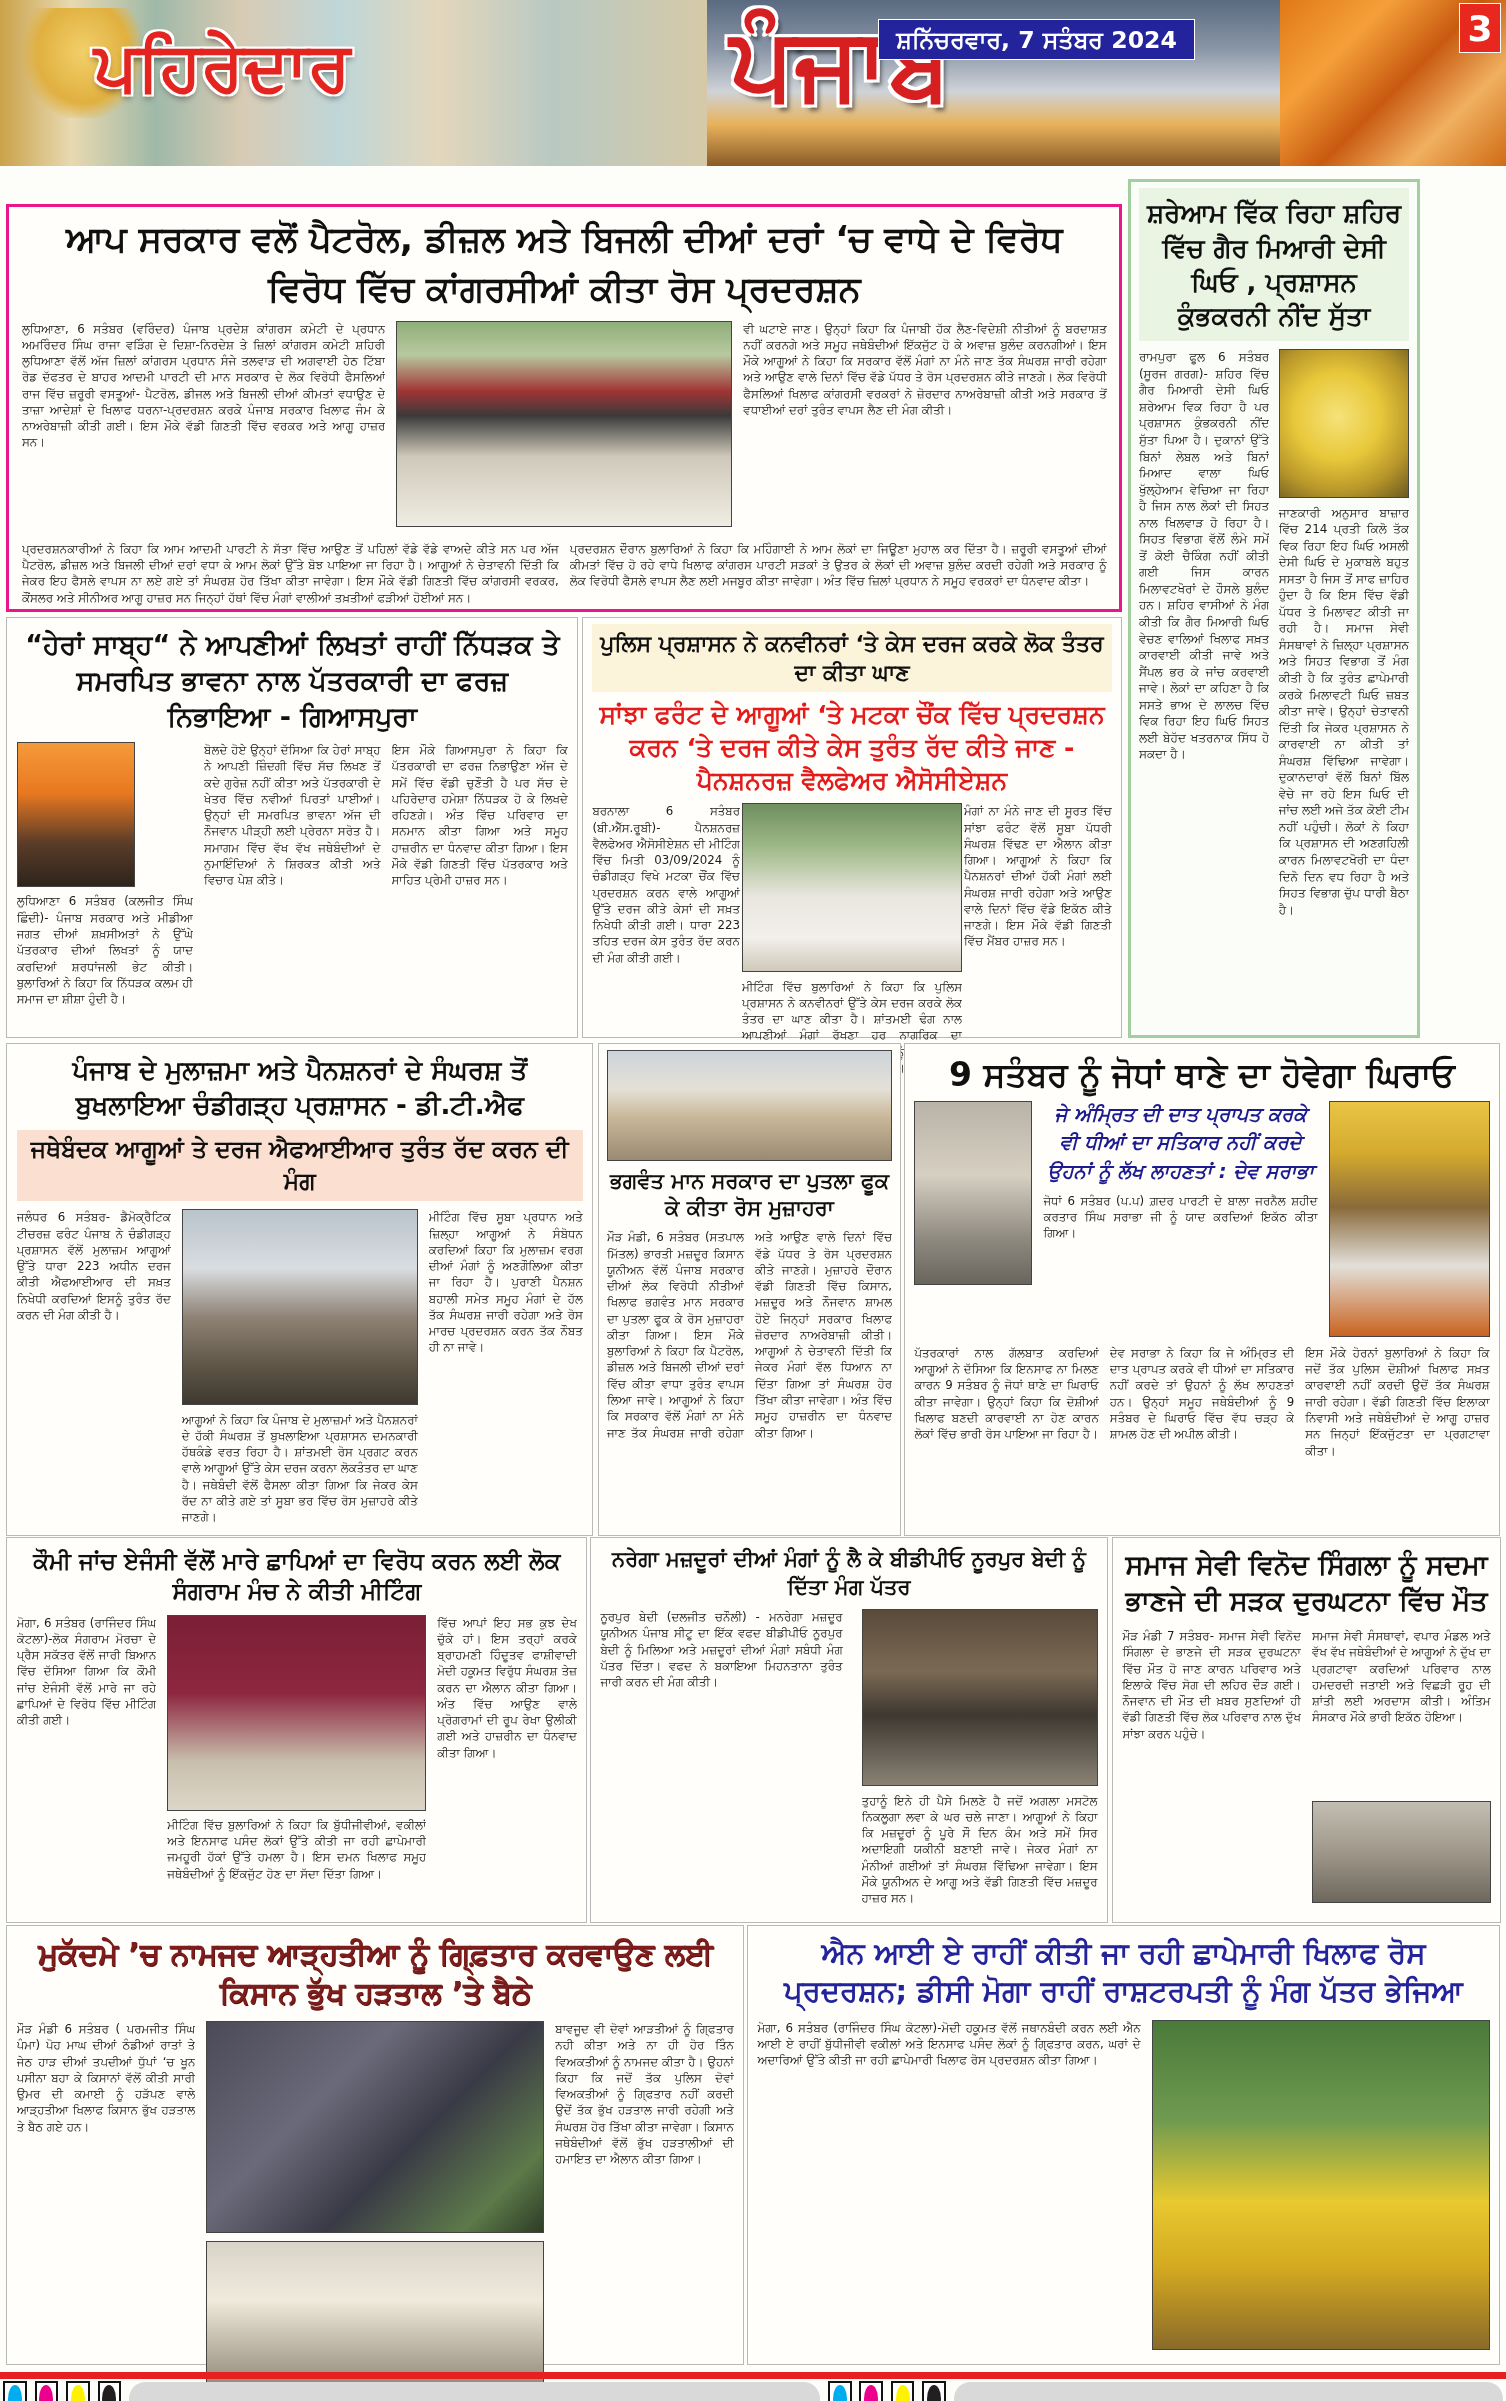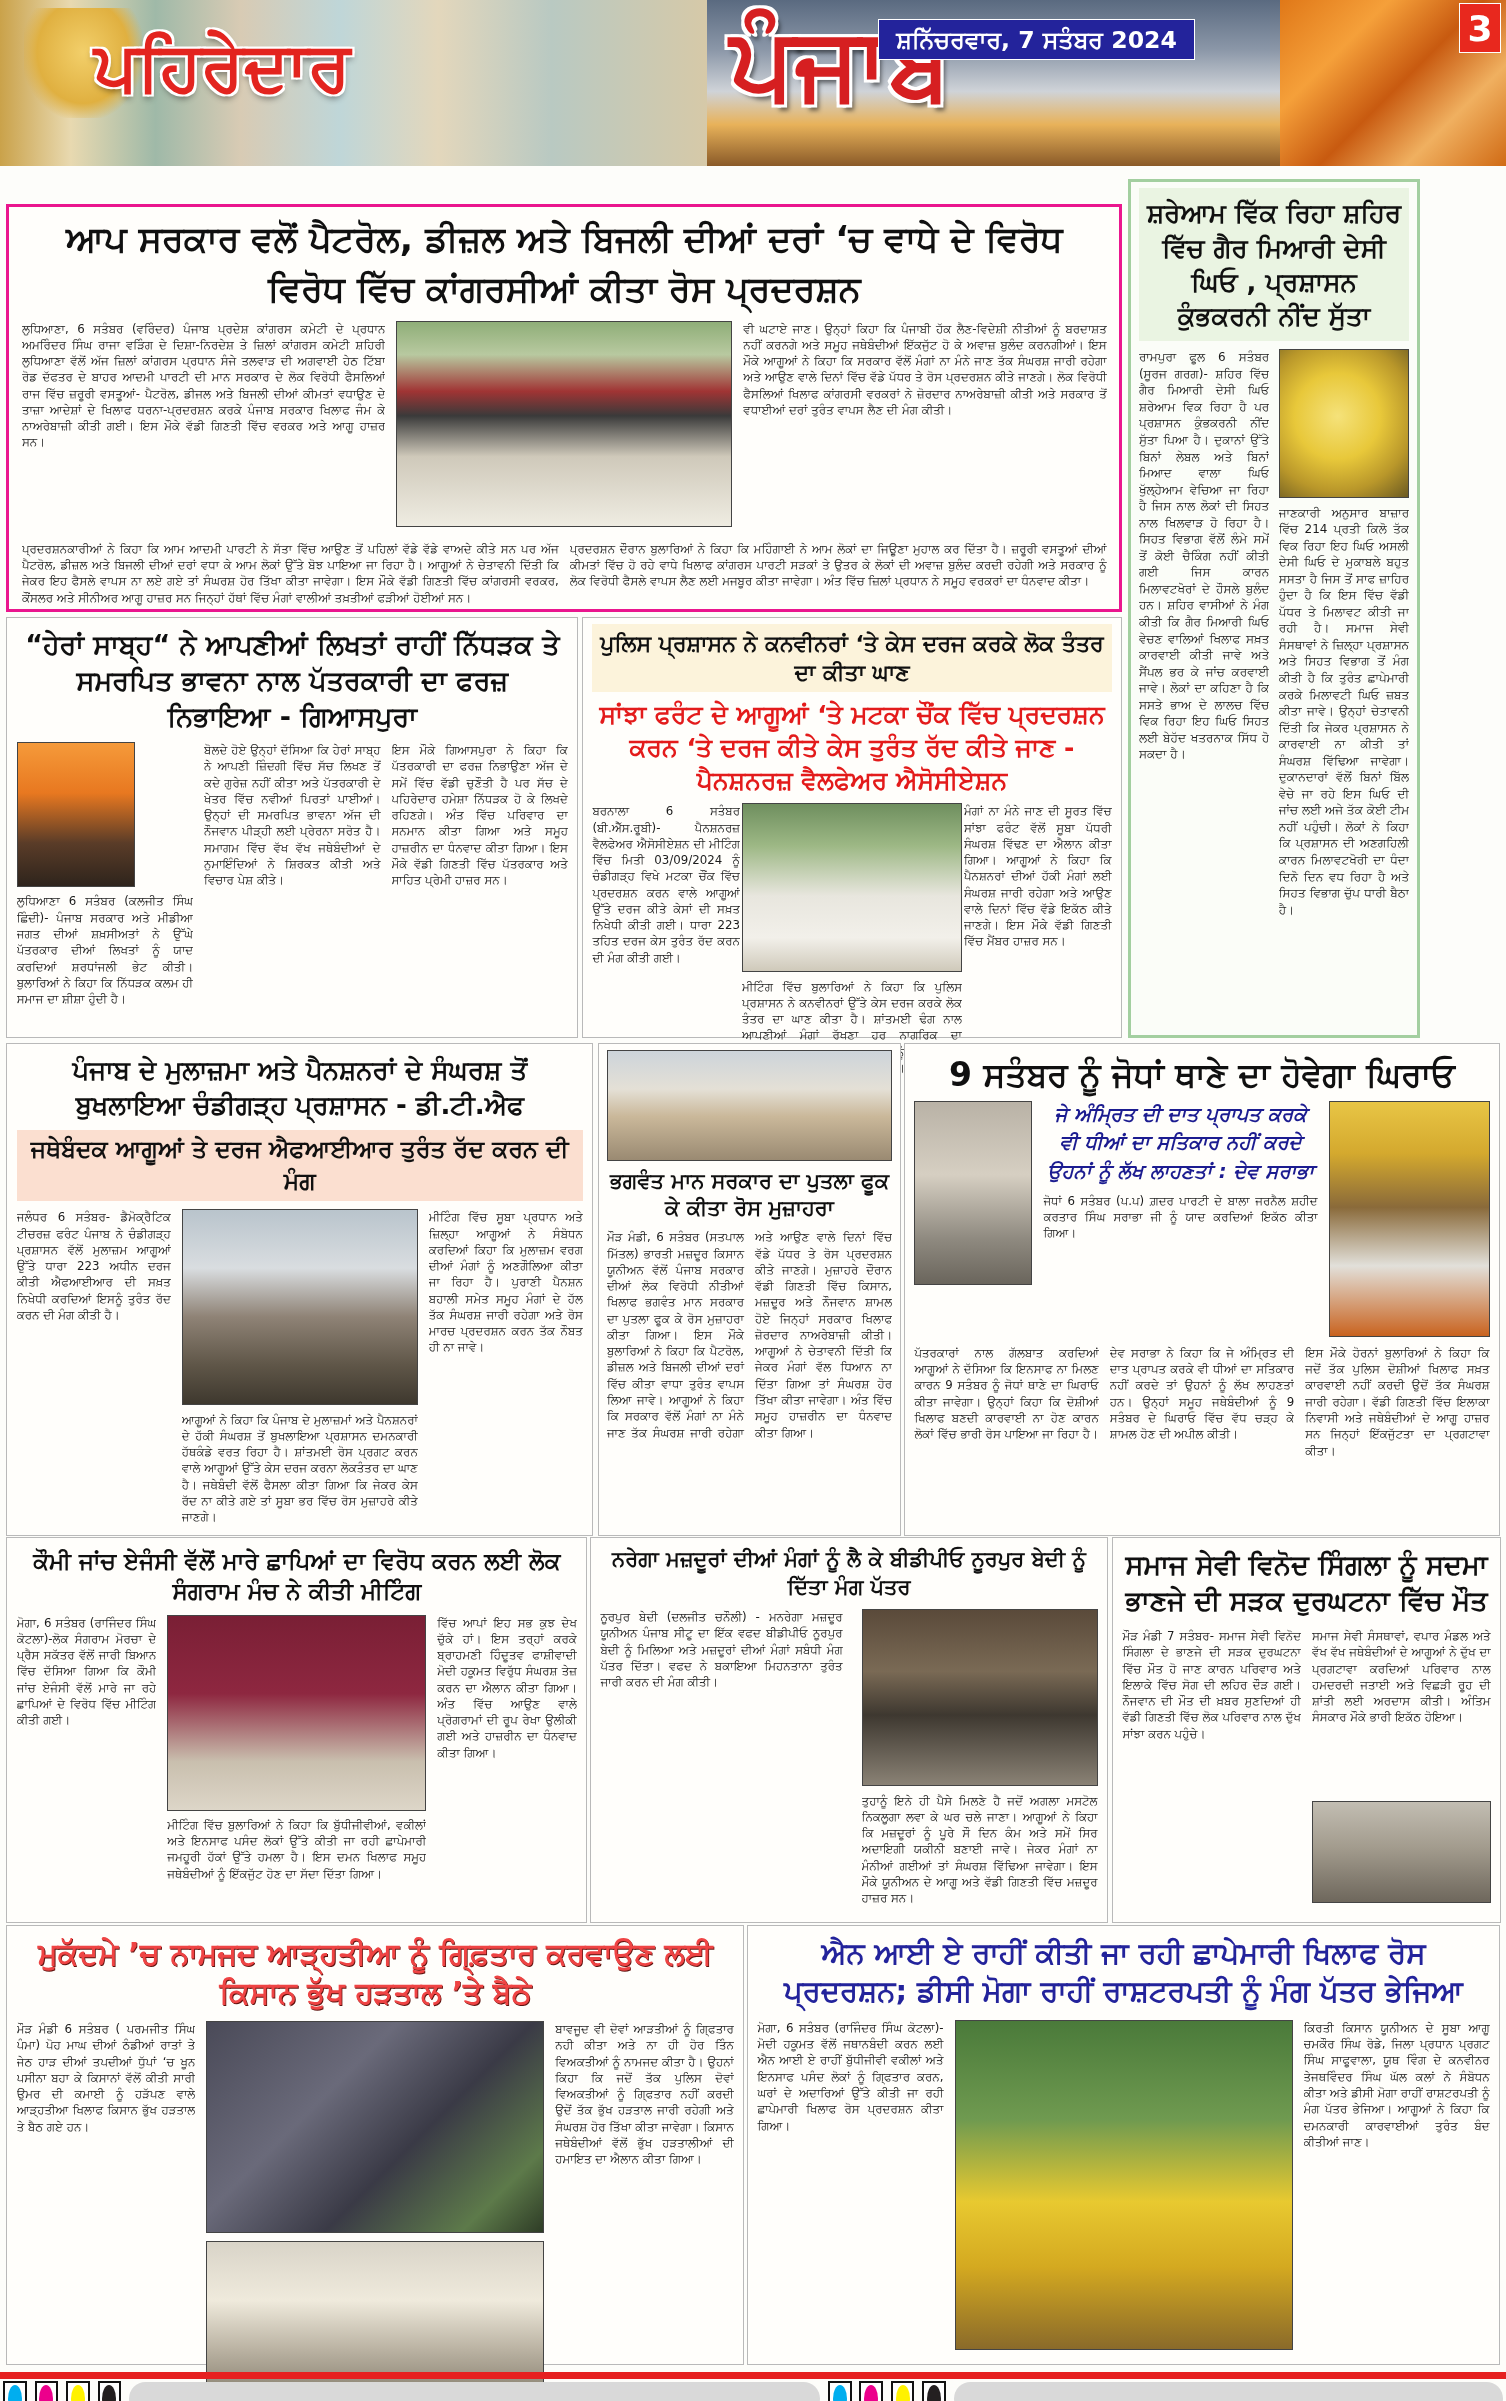--- a/index.html
+++ b/index.html
@@ -173,40 +173,39 @@
       <div class="body col">ਮੌੜ ਮੰਡੀ 7 ਸਤੰਬਰ- ਸਮਾਜ ਸੇਵੀ ਵਿਨੋਦ ਸਿੰਗਲਾ ਦੇ ਭਾਣਜੇ ਦੀ ਸੜਕ ਦੁਰਘਟਨਾ ਵਿੱਚ ਮੌਤ ਹੋ ਜਾਣ ਕਾਰਨ ਪਰਿਵਾਰ ਅਤੇ ਇਲਾਕੇ ਵਿੱਚ ਸੋਗ ਦੀ ਲਹਿਰ ਦੌੜ ਗਈ। ਨੌਜਵਾਨ ਦੀ ਮੌਤ ਦੀ ਖ਼ਬਰ ਸੁਣਦਿਆਂ ਹੀ ਵੱਡੀ ਗਿਣਤੀ ਵਿੱਚ ਲੋਕ ਪਰਿਵਾਰ ਨਾਲ ਦੁੱਖ ਸਾਂਝਾ ਕਰਨ ਪਹੁੰਚੇ।</div>
       <div class="col" style="display:flex;flex-direction:column;gap:6.3px;">
         <div class="body" style="flex:1;overflow:hidden;">ਸਮਾਜ ਸੇਵੀ ਸੰਸਥਾਵਾਂ, ਵਪਾਰ ਮੰਡਲ ਅਤੇ ਵੱਖ ਵੱਖ ਜਥੇਬੰਦੀਆਂ ਦੇ ਆਗੂਆਂ ਨੇ ਦੁੱਖ ਦਾ ਪ੍ਰਗਟਾਵਾ ਕਰਦਿਆਂ ਪਰਿਵਾਰ ਨਾਲ ਹਮਦਰਦੀ ਜਤਾਈ ਅਤੇ ਵਿਛੜੀ ਰੂਹ ਦੀ ਸ਼ਾਂਤੀ ਲਈ ਅਰਦਾਸ ਕੀਤੀ। ਅੰਤਿਮ ਸੰਸਕਾਰ ਮੌਕੇ ਭਾਰੀ ਇਕੱਠ ਹੋਇਆ।</div>
         <div class="photo" style="width:100%;height:102px;flex:0 0 auto;
              background:linear-gradient(180deg,#c2bdb2 0%,#a39c8e 45%,#6e675c 100%);"></div>
       </div>
     </div>
   </div>
 
   <div class="abs box rule" style="left:6.3px;top:1925px;width:738px;height:440px;padding:6.3px 9.4px;">
-    <div class="headline" style="font-size:30px;color:#ef4444;text-shadow:0.8px 0.8px 0 #5e120e;padding:1.6px;">ਮੁਕੱਦਮੇ ’ਚ ਨਾਮਜਦ ਆੜ੍ਹਤੀਆ ਨੂੰ ਗਿ੍ਫ਼ਤਾਰ ਕਰਵਾਉਣ ਲਈ ਕਿਸਾਨ ਭੁੱਖ ਹੜਤਾਲ ’ਤੇ ਬੈਠੇ</div>
+    <div class="headline" style="font-size:30px;color:#7f1d1d;text-shadow:0.8px 0.8px 0 #5e120e;padding:1.6px;">ਮੁਕੱਦਮੇ ’ਚ ਨਾਮਜਦ ਆੜ੍ਹਤੀਆ ਨੂੰ ਗਿ੍ਫ਼ਤਾਰ ਕਰਵਾਉਣ ਲਈ ਕਿਸਾਨ ਭੁੱਖ ਹੜਤਾਲ ’ਤੇ ਬੈਠੇ</div>
     <div style="display:flex;gap:11px;height:377px;margin-top:6.3px;">
       <div class="body col">ਮੌੜ ਮੰਡੀ 6 ਸਤੰਬਰ ( ਪਰਮਜੀਤ ਸਿੰਘ ਪੰਮਾ) ਪੋਹ ਮਾਘ ਦੀਆਂ ਠੰਡੀਆਂ ਰਾਤਾਂ ਤੇ ਜੇਠ ਹਾੜ ਦੀਆਂ ਤਪਦੀਆਂ ਧੁੱਪਾਂ ‘ਚ ਖੂਨ ਪਸੀਨਾ ਬਹਾ ਕੇ ਕਿਸਾਨਾਂ ਵੱਲੋਂ ਕੀਤੀ ਸਾਰੀ ਉਮਰ ਦੀ ਕਮਾਈ ਨੂੰ ਹੜੱਪਣ ਵਾਲੇ ਆੜ੍ਹਤੀਆ ਖਿਲਾਫ ਕਿਸਾਨ ਭੁੱਖ ਹੜਤਾਲ ਤੇ ਬੈਠ ਗਏ ਹਨ।</div>
       <div class="col" style="flex:0 0 338px;display:flex;flex-direction:column;gap:7.9px;">
         <div class="photo" style="width:100%;height:212px;
              background:linear-gradient(135deg,#4a4a58 0%,#6a6a7a 35%,#3a3a46 60%,#5d7a4a 85%,#2e3c26 100%);"></div>
         <div class="photo" style="width:100%;height:148px;
              background:linear-gradient(180deg,#d9d4c8 0%,#efeadc 40%,#b8b0a0 75%,#8f8878 100%);"></div>
       </div>
       <div class="body col">ਬਾਵਜੂਦ ਵੀ ਦੋਵਾਂ ਆੜਤੀਆਂ ਨੂੰ ਗਿ੍ਫਤਾਰ ਨਹੀ ਕੀਤਾ ਅਤੇ ਨਾ ਹੀ ਹੋਰ ਤਿੰਨ ਵਿਅਕਤੀਆਂ ਨੂੰ ਨਾਮਜਦ ਕੀਤਾ ਹੈ। ਉਹਨਾਂ ਕਿਹਾ ਕਿ ਜਦੋਂ ਤੱਕ ਪੁਲਿਸ ਦੋਵਾਂ ਵਿਅਕਤੀਆਂ ਨੂੰ ਗਿ੍ਫਤਾਰ ਨਹੀਂ ਕਰਦੀ ਉਦੋਂ ਤੱਕ ਭੁੱਖ ਹੜਤਾਲ ਜਾਰੀ ਰਹੇਗੀ ਅਤੇ ਸੰਘਰਸ਼ ਹੋਰ ਤਿੱਖਾ ਕੀਤਾ ਜਾਵੇਗਾ। ਕਿਸਾਨ ਜਥੇਬੰਦੀਆਂ ਵੱਲੋਂ ਭੁੱਖ ਹੜਤਾਲੀਆਂ ਦੀ ਹਮਾਇਤ ਦਾ ਐਲਾਨ ਕੀਤਾ ਗਿਆ।</div>
     </div>
   </div>
 
   <div class="abs box rule" style="left:747px;top:1925px;width:753px;height:440px;padding:6.3px 9.4px;">
     <div class="headline" style="font-size:29px;color:#23239b;padding:1.6px 15.7px;">ਐਨ ਆਈ ਏ ਰਾਹੀਂ ਕੀਤੀ ਜਾ ਰਹੀ ਛਾਪੇਮਾਰੀ ਖਿਲਾਫ ਰੋਸ ਪ੍ਰਦਰਸ਼ਨ; ਡੀਸੀ ਮੋਗਾ ਰਾਹੀਂ ਰਾਸ਼ਟਰਪਤੀ ਨੂੰ ਮੰਗ ਪੱਤਰ ਭੇਜਿਆ</div>
     <div style="display:flex;gap:11px;height:338px;margin-top:7.9px;">
       <div class="body col">ਮੋਗਾ, 6 ਸਤੰਬਰ (ਰਾਜਿੰਦਰ ਸਿੰਘ ਕੋਟਲਾ)-ਮੋਦੀ ਹਕੂਮਤ ਵੱਲੋਂ ਜਥਾਨਬੰਦੀ ਕਰਨ ਲਈ ਐਨ ਆਈ ਏ ਰਾਹੀਂ ਬੁੱਧੀਜੀਵੀ ਵਕੀਲਾਂ ਅਤੇ ਇਨਸਾਫ ਪਸੰਦ ਲੋਕਾਂ ਨੂੰ ਗਿ੍ਫਤਾਰ ਕਰਨ, ਘਰਾਂ ਦੇ ਅਦਾਰਿਆਂ ਉੱਤੇ ਕੀਤੀ ਜਾ ਰਹੀ ਛਾਪੇਮਾਰੀ ਖਿਲਾਫ ਰੋਸ ਪ੍ਰਦਰਸ਼ਨ ਕੀਤਾ ਗਿਆ।</div>
       <div class="photo" style="flex:0 0 338px;height:330px;
            background:linear-gradient(180deg,#4a7a3a 0%,#6f9a50 30%,#e8c930 55%,#d4a920 75%,#8a6a2a 100%);"></div>
-      <div class="body col">ਕਿਰਤੀ ਕਿਸਾਨ ਯੂਨੀਅਨ ਦੇ ਸੂਬਾ ਆਗੂ ਚਮਕੌਰ ਸਿੰਘ ਰੋਡੇ, ਜਿਲਾ ਪ੍ਰਧਾਨ ਪ੍ਰਗਟ ਸਿੰਘ ਸਾਫੂਵਾਲਾ, ਯੂਥ ਵਿੰਗ ਦੇ ਕਨਵੀਨਰ ਤੇਜਥਵਿੰਦਰ ਸਿੰਘ ਘੱਲ ਕਲਾਂ ਨੇ ਸੰਬੋਧਨ ਕੀਤਾ ਅਤੇ ਡੀਸੀ ਮੋਗਾ ਰਾਹੀਂ ਰਾਸ਼ਟਰਪਤੀ ਨੂੰ ਮੰਗ ਪੱਤਰ ਭੇਜਿਆ। ਆਗੂਆਂ ਨੇ ਕਿਹਾ ਕਿ ਦਮਨਕਾਰੀ ਕਾਰਵਾਈਆਂ ਤੁਰੰਤ ਬੰਦ ਕੀਤੀਆਂ ਜਾਣ।</div>
     </div>
   </div>
 
   <div class="abs" style="left:0;top:2372px;width:1506px;height:29px;">
     <div style="height:7px;background:#e62020;"></div>
     <div style="display:flex;align-items:center;gap:7.9px;padding:1.6px 3.1px;">
       <span class="swatch">
           <i style="background:#00aeef;"></i>
         </span>
       <span class="swatch">

